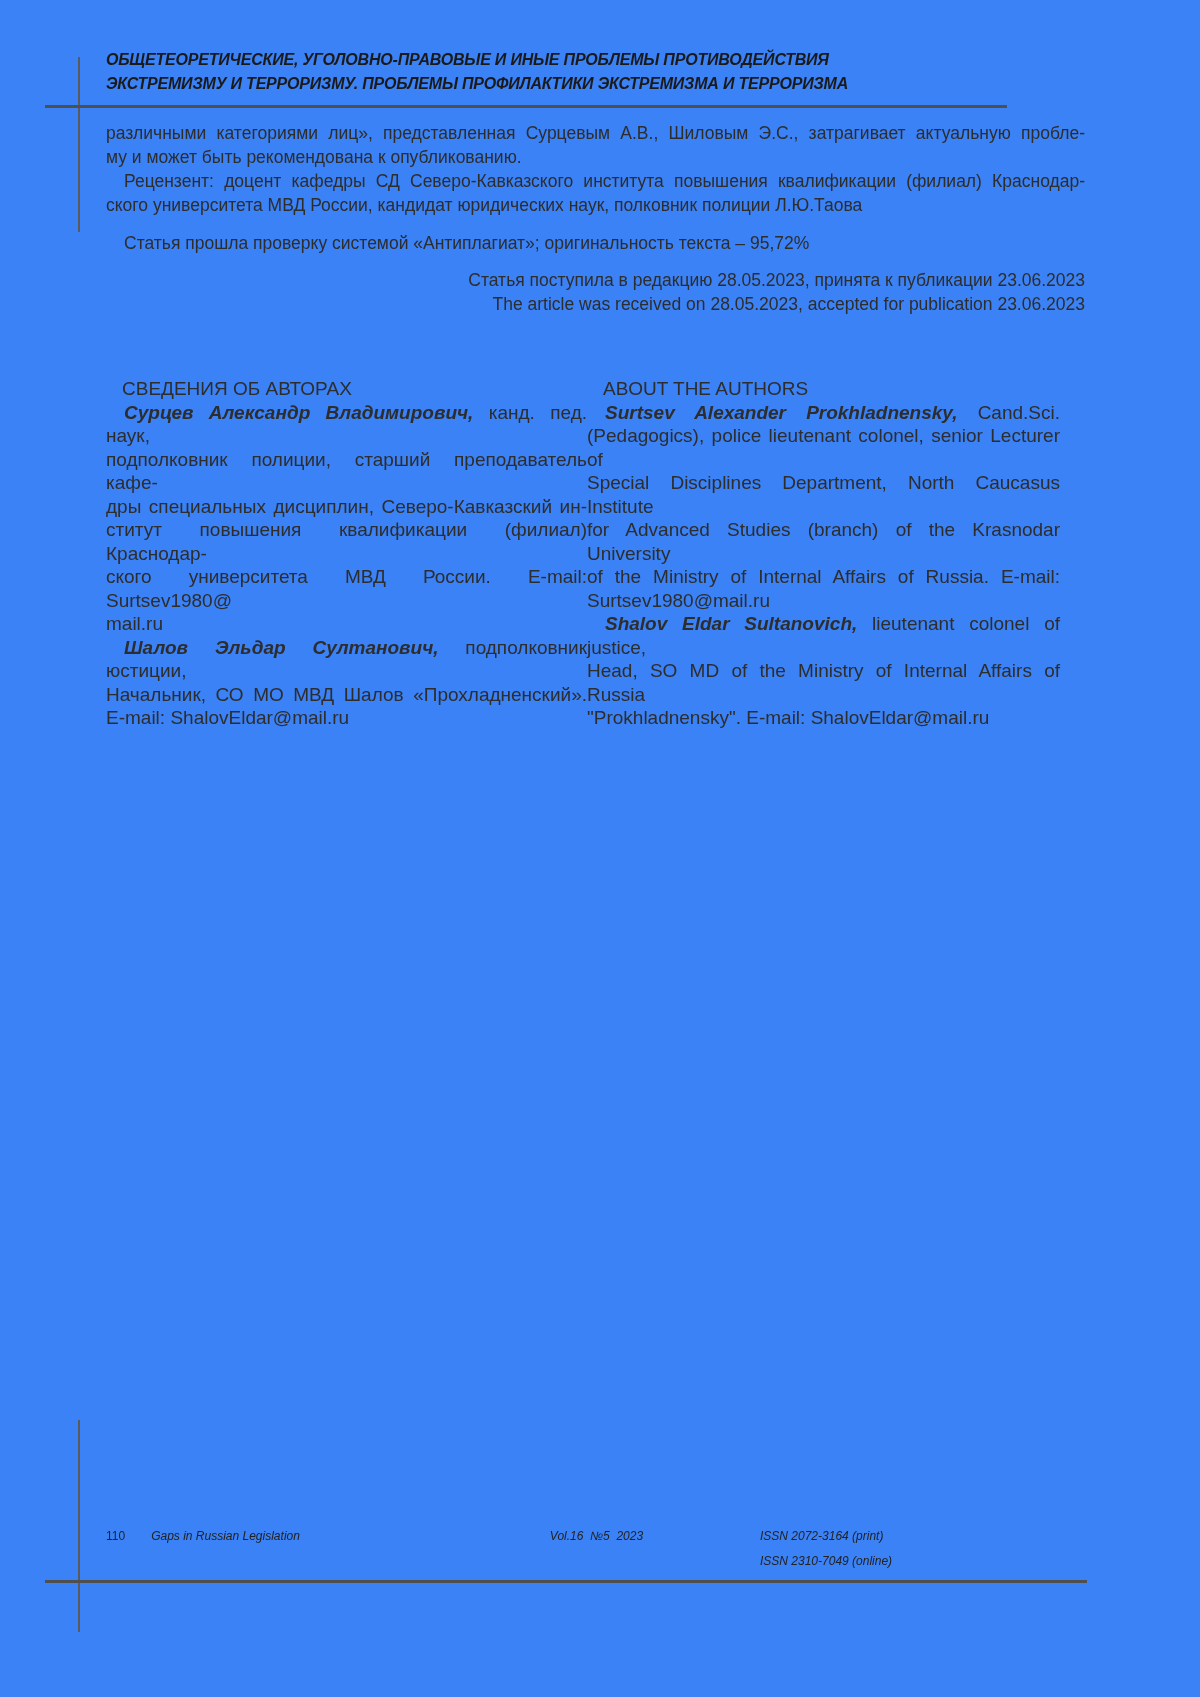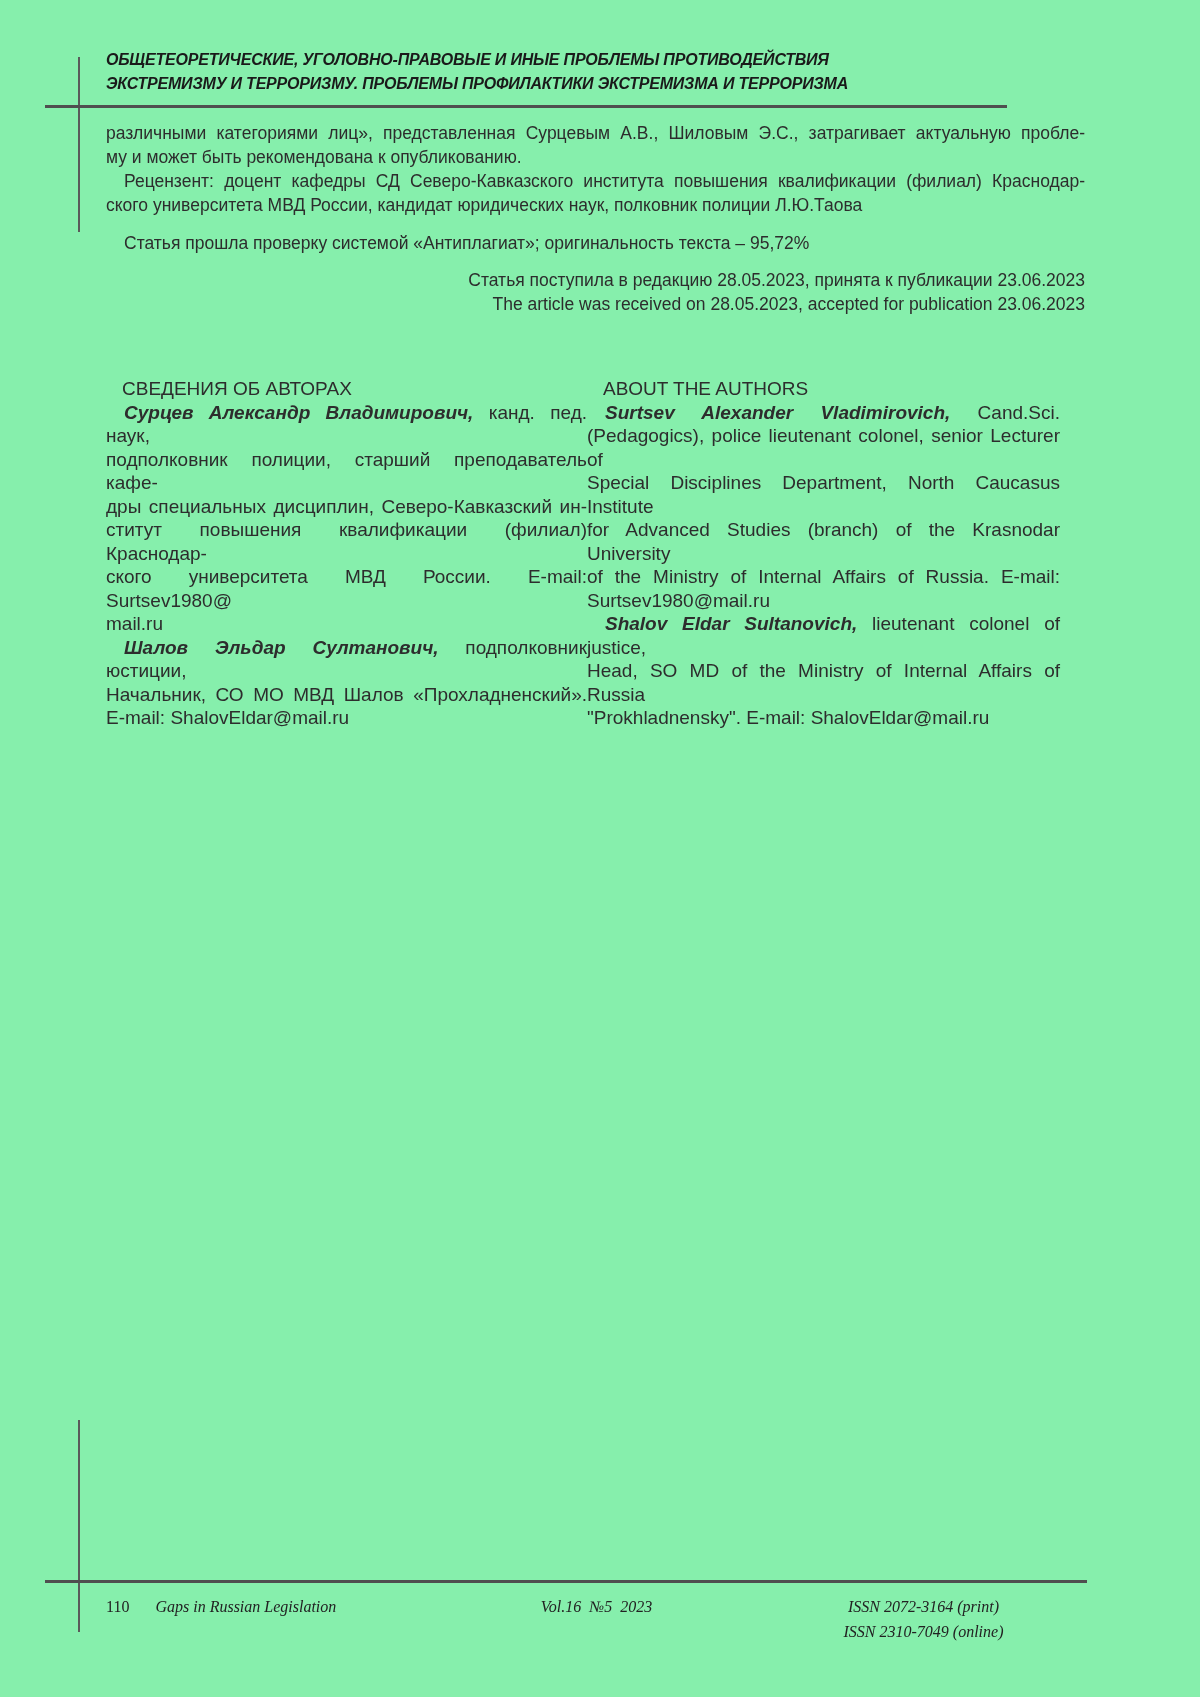--- a/index.html
+++ b/index.html
@@ -1,20 +1,20 @@
 <!DOCTYPE html>
 <html lang="ru"><head>
 <meta charset="utf-8">
 <style>
   html, body { margin: 0; padding: 0; background: #ffffff; }
   .page {
     position: relative;
     width: 1200px;
     height: 1697px;
-    background: #86efac;
+    background: #3b82f6;
     font-family: "Liberation Sans", sans-serif;
     color: #2d2d2d;
     overflow: hidden;
   }
   
   .vline { position: absolute; left: 78px; width: 2px; background: #5a5a5a; }
   .vline-top { top: 57px; height: 175px; }
   .vline-bottom { top: 1420px; height: 212px; }
   .hrule { position: absolute; background: #4f4f4f; }
   .hrule-top { left: 45px; top: 105px; width: 962px; height: 3px; }
@@ -46,28 +46,28 @@
     font-size: 19px; line-height: 23.5px;
   }
   .columns .line { min-height: 23.5px; }
   .col-ru { width: 481px; }
   .col-en { width: 473px; }
   .col-heading { text-indent: 16px; }
   .author-name { font-weight: bold; font-style: italic; }
 
   
   .footer {
-    position: absolute; left: 106px; top: 1594px; width: 981px;
+    position: absolute; left: 106px; top: 1524px; width: 981px;
     display: flex; align-items: flex-start;
-    font-size: 16px; line-height: 25px; font-style: italic; color: #222222; font-family: Liberation Serif, serif;
+    font-size: 12px; line-height: 25px; font-style: italic; color: #222222;
   }
   .f-left { flex: 1; display: flex; }
   .f-num { font-style: normal; margin-right: 26px; }
   .f-center { flex: 1; text-align: center; white-space: pre; }
-  .f-right { flex: 1; text-align: center; }
+  .f-right { flex: 1; text-align: left; }
 </style>
 </head>
 <body>
 
 <div class="page">
 
   <div class="vline vline-top"></div>
   <div class="vline vline-bottom"></div>
 
   <div class="section-header">
@@ -104,21 +104,21 @@
           <div class="line j">ского университета МВД России. E-mail: Surtsev1980@</div>
           <div class="line">mail.ru</div>
           <div class="line indent j"><span class="author-name">Шалов Эльдар Султанович,</span> подполковник юстиции,</div>
           <div class="line j">Начальник, СО МО МВД Шалов «Прохладненский».</div>
           <div class="line">E-mail: ShalovEldar@mail.ru</div>
         </div>
     </div>
     <div class="col-en">
       <div class="line col-heading">ABOUT THE AUTHORS</div>
       <div id="entries-en">
-          <div class="line indent j"><span class="author-name">Surtsev Alexander Vladimirovich,</span> Cand.Sci.</div>
+          <div class="line indent j"><span class="author-name">Surtsev Alexander Prokhladnensky,</span> Cand.Sci.</div>
           <div class="line j">(Pedagogics), police lieutenant colonel, senior Lecturer of</div>
           <div class="line j">Special Disciplines Department, North Caucasus Institute</div>
           <div class="line j">for Advanced Studies (branch) of the Krasnodar University</div>
           <div class="line j">of the Ministry of Internal Affairs of Russia. E-mail:</div>
           <div class="line">Surtsev1980@mail.ru</div>
           <div class="line indent j"><span class="author-name">Shalov Eldar Sultanovich,</span> lieutenant colonel of justice,</div>
           <div class="line j">Head, SO MD of the Ministry of Internal Affairs of Russia</div>
           <div class="line">"Prokhladnensky". E-mail: ShalovEldar@mail.ru</div>
         </div>
     </div>

